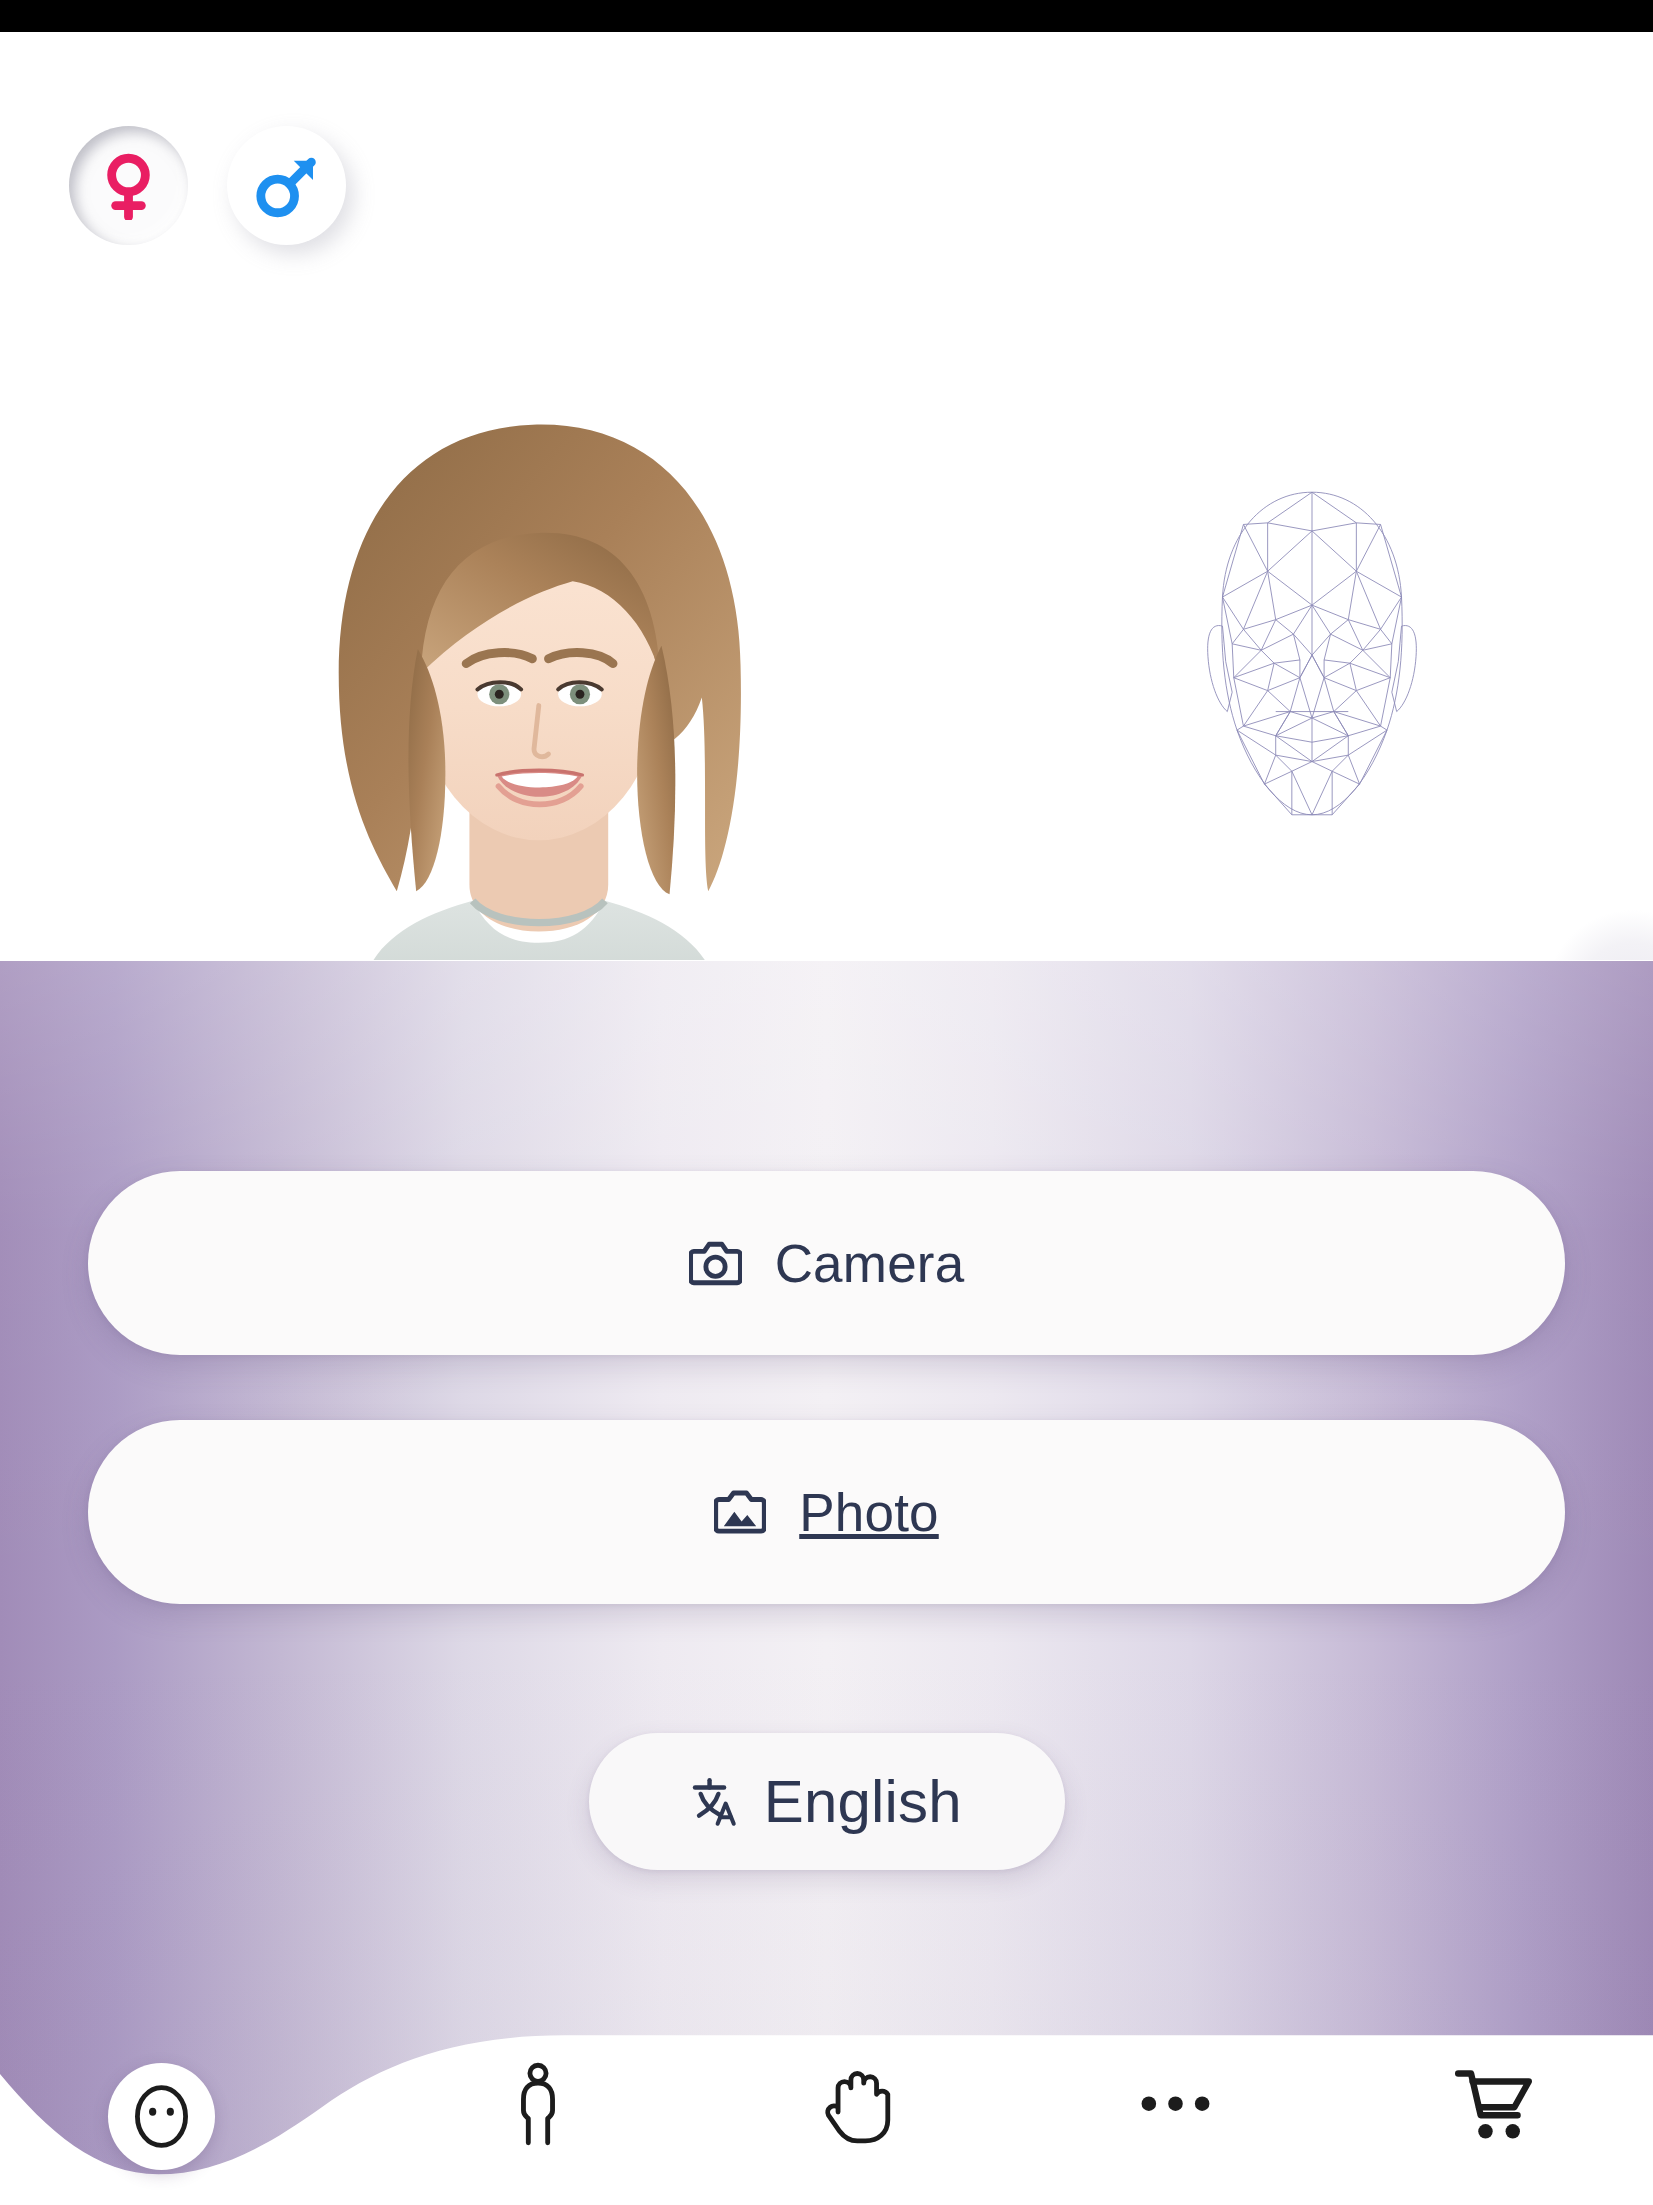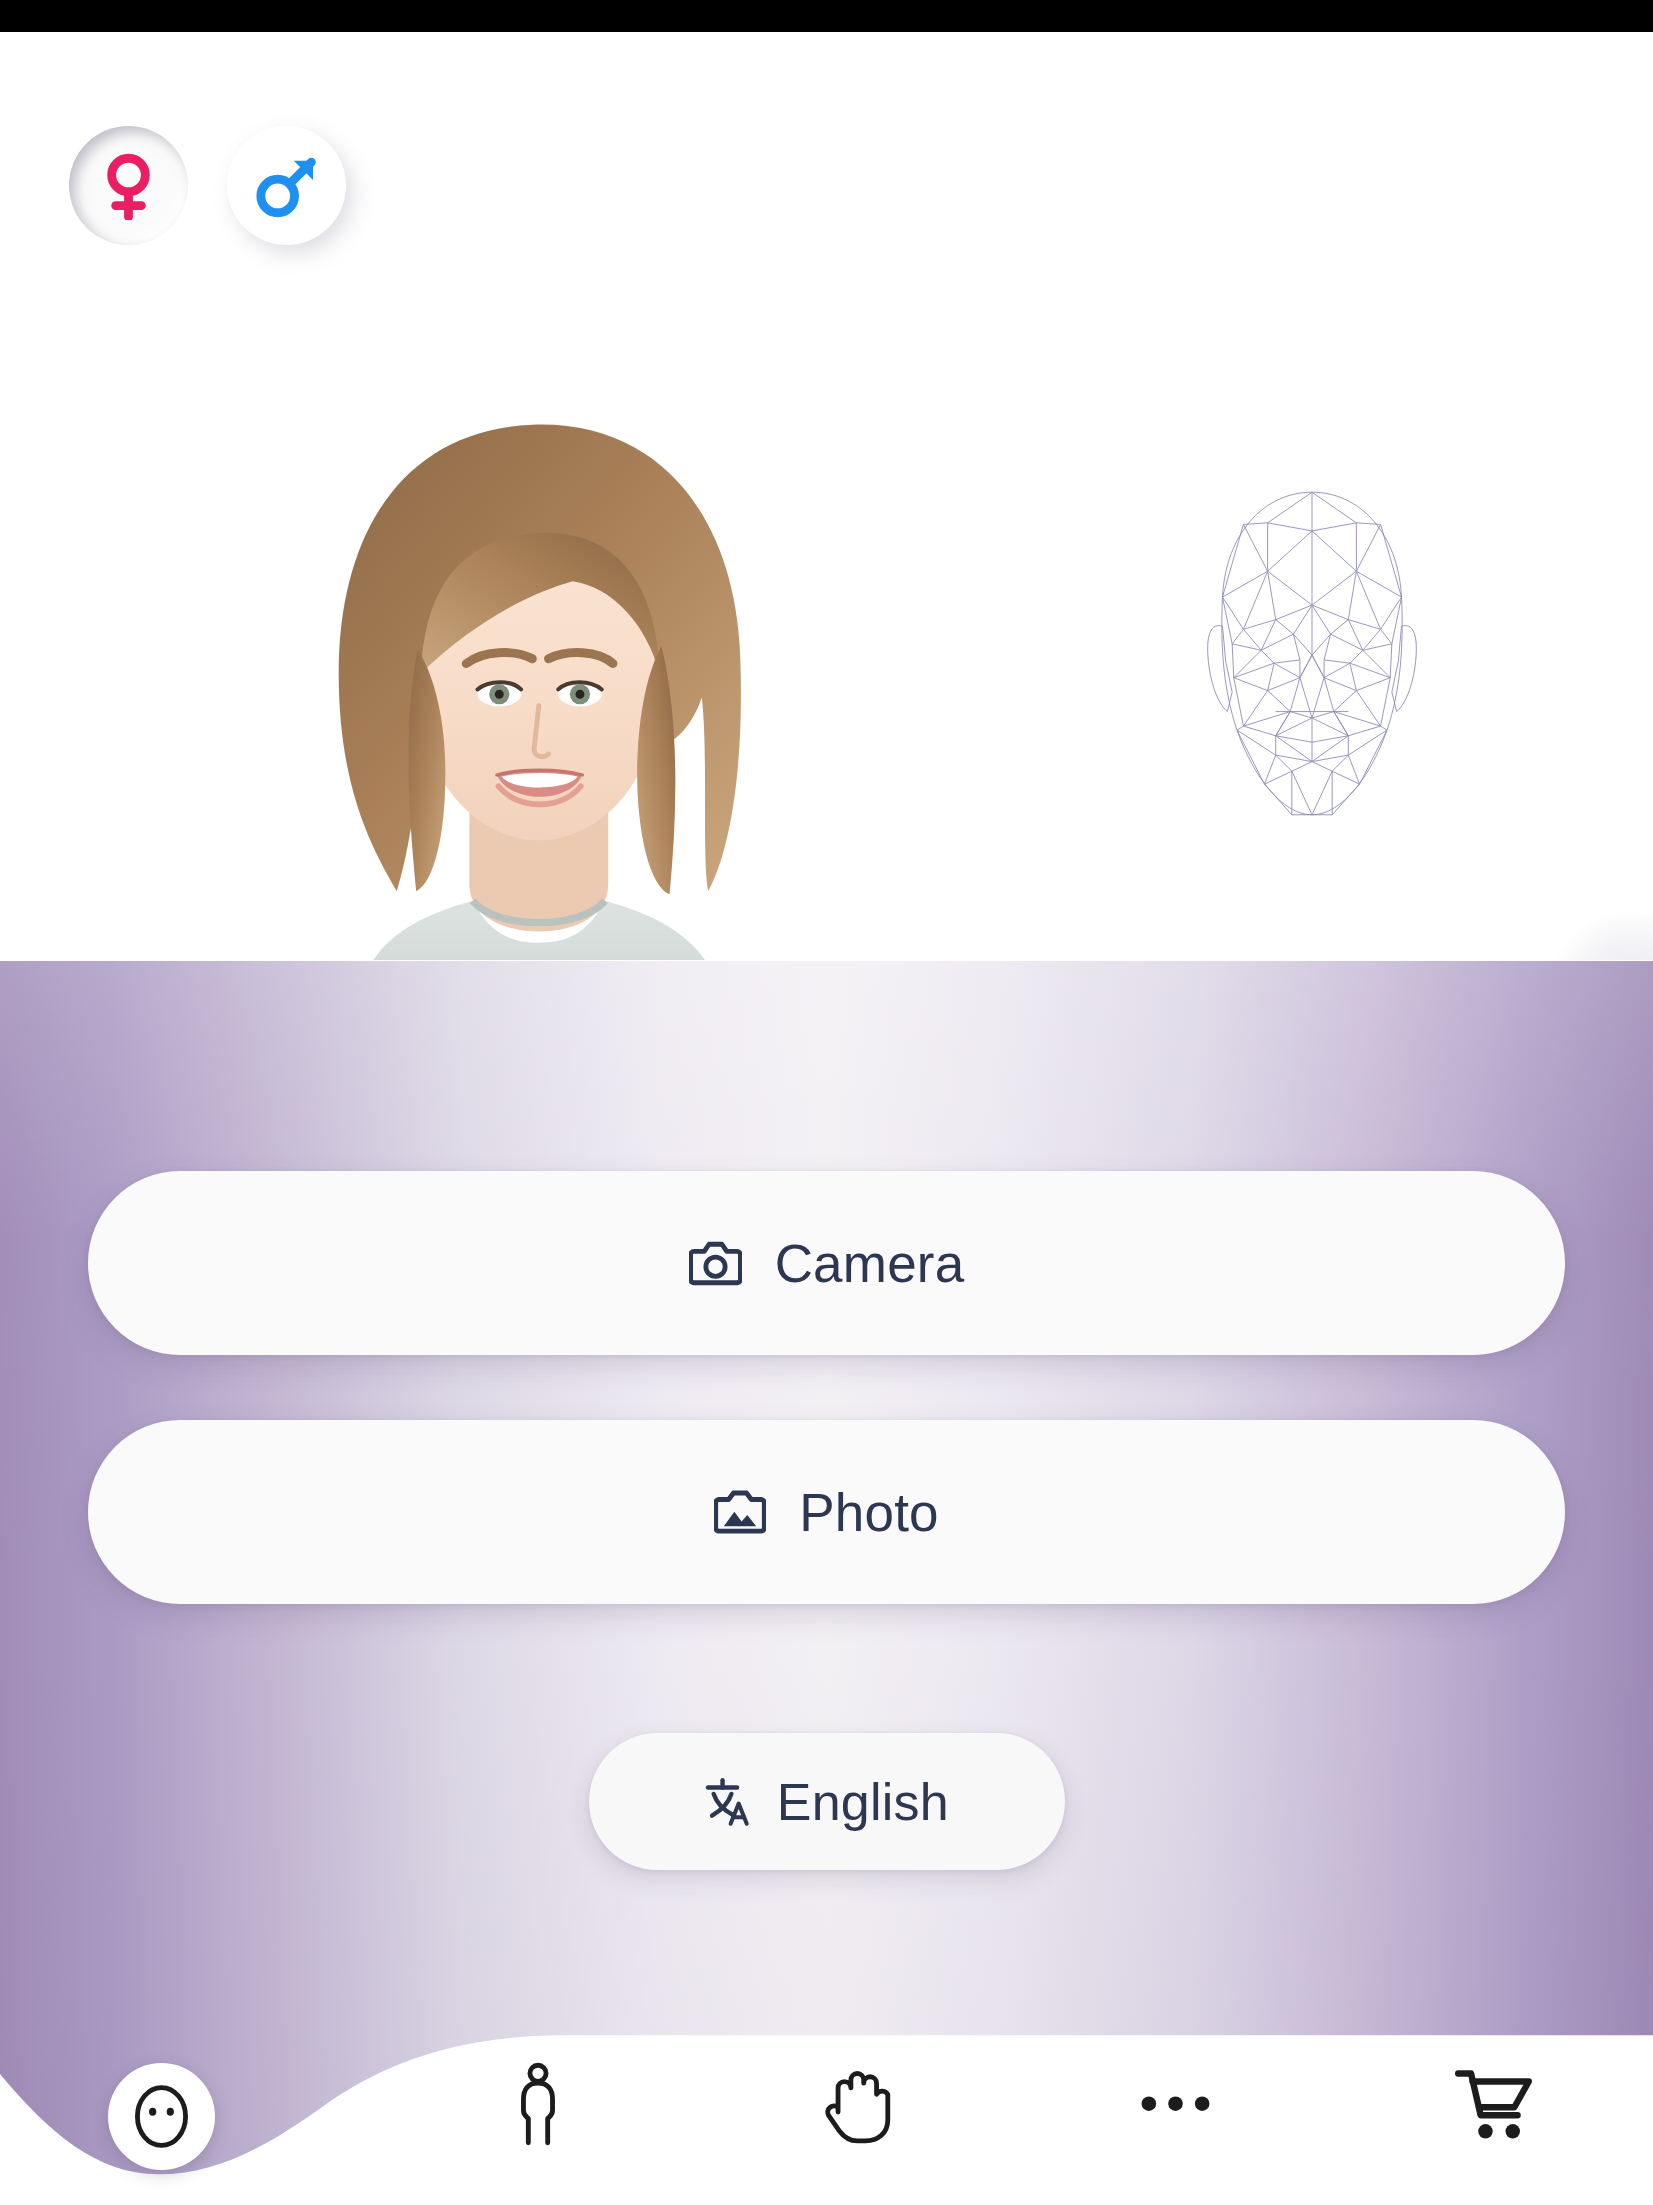--- a/index.html
+++ b/index.html
@@ -164,25 +164,25 @@
     box-shadow:
       0 11.3px 27.4px rgba(90,70,115,0.18),
       0 1.6px 6.5px rgba(90,70,115,0.10);
     font-family: "Liberation Sans", sans-serif;
   }
   .pill-wide {
     width: 1477px;
     height: 184px;
     font-size: 53px;
   }
-  .pill-photo { margin-top: 65px; }
+  .pill-photo { margin-top: 65px; text-decoration: underline; }
   .pill-lang {
     width: 476px;
     height: 137px;
-    font-size: 52px;
+    font-size: 60px;
     margin-top: 129px;
     gap: 22.6px;
     background: #f9f8f9;
     box-shadow:
       0 9.7px 24px rgba(90,70,115,0.16),
       0 1.6px 5.7px rgba(90,70,115,0.10);
   }
   .pill .label { line-height: 1; letter-spacing: 0.2px; }
   .pill svg { display: block; flex: none; }
 

